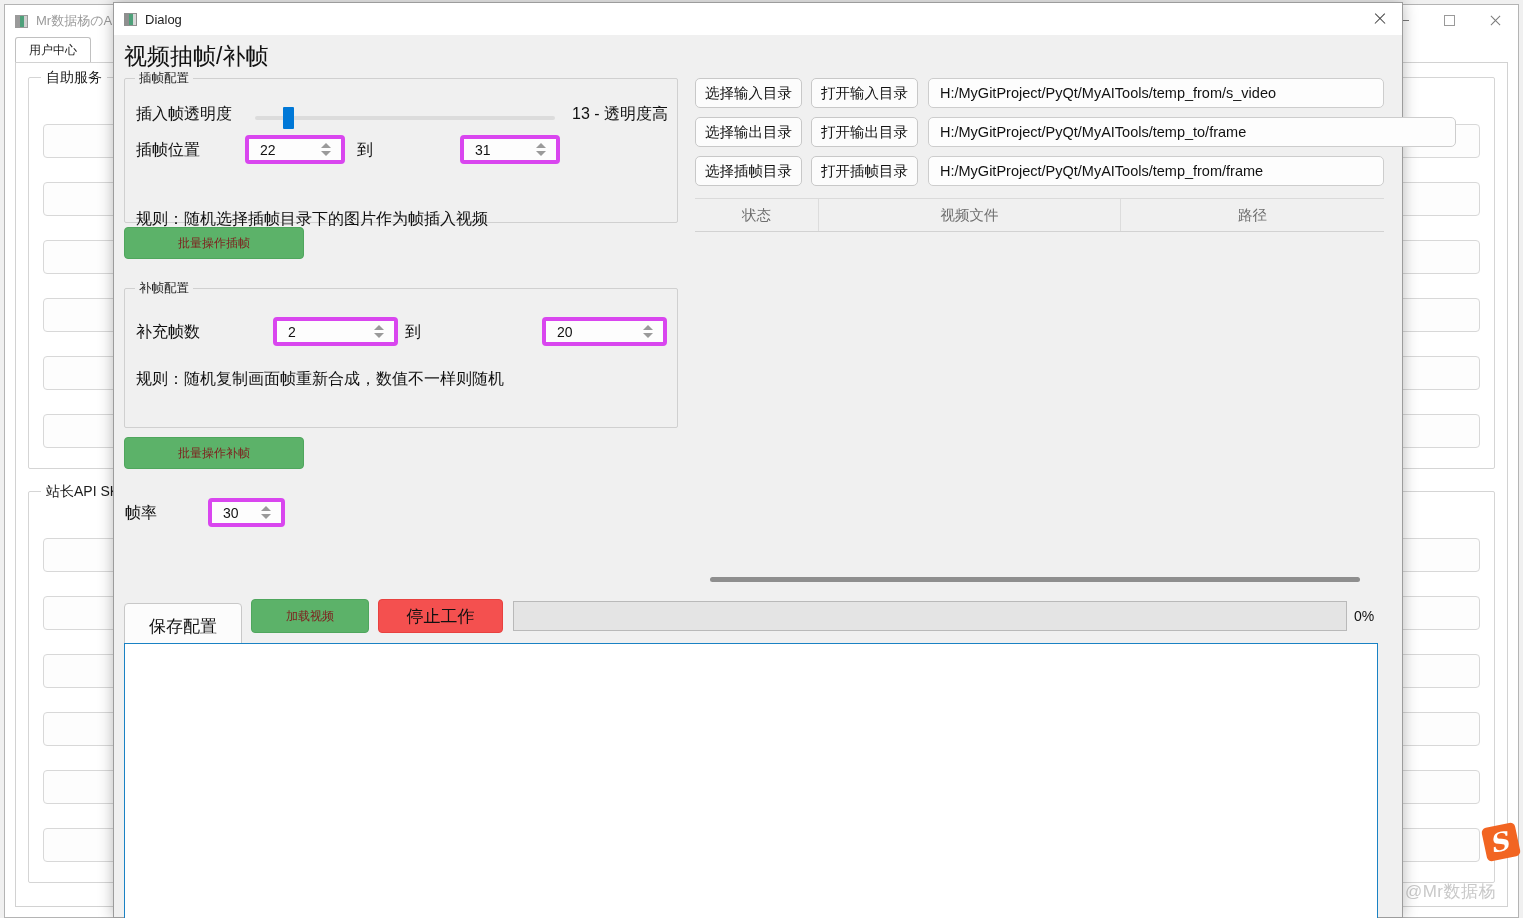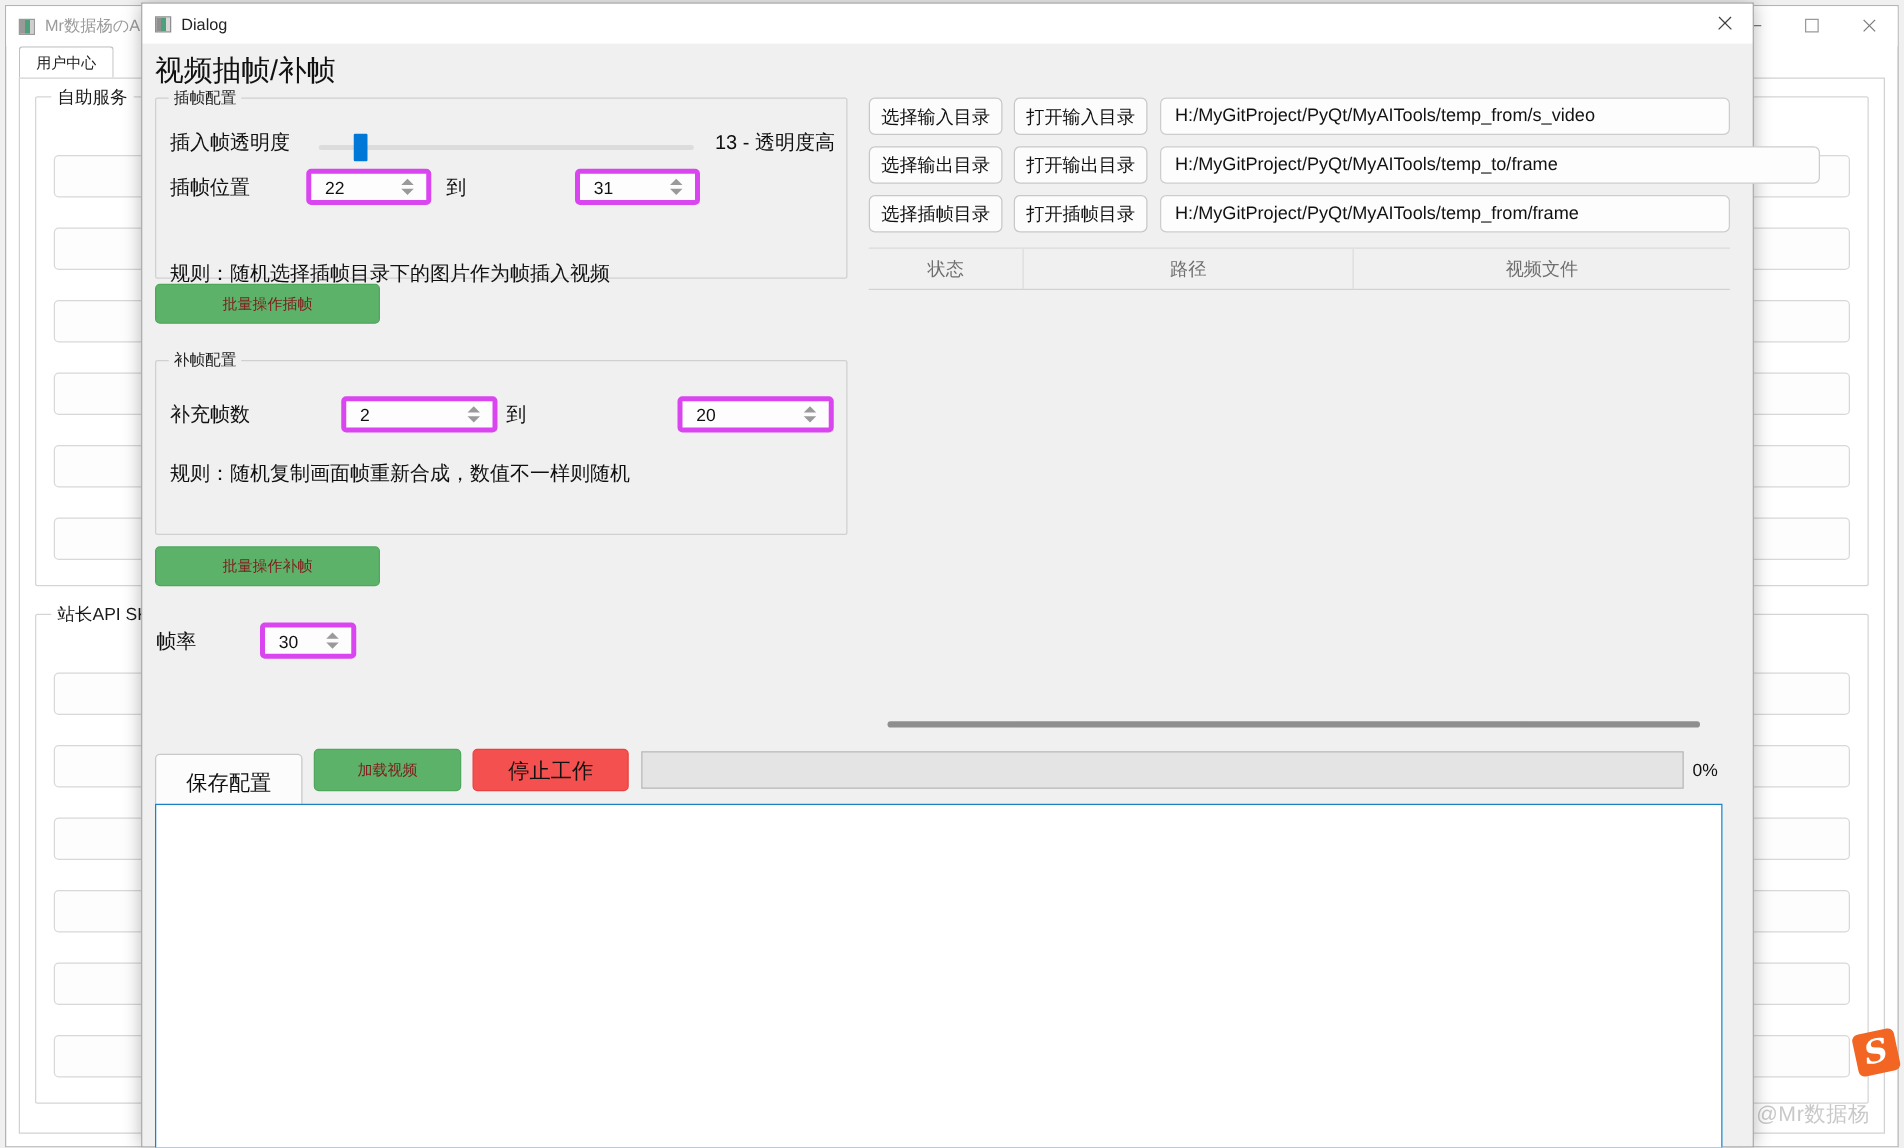--- a/index.html
+++ b/index.html
@@ -345,20 +345,20 @@
     <div class="btn btn-sm" style="left:581px;top:82px;width:107px;height:30px;">选择输出目录</div>
     <div class="btn btn-sm" style="left:697px;top:82px;width:107px;height:30px;">打开输出目录</div>
     <div class="pathfield" style="left:814px;top:82px;width:528px;">H:/MyGitProject/PyQt/MyAITools/temp_to/frame</div>
 
     <div class="btn btn-sm" style="left:581px;top:121px;width:107px;height:30px;">选择插帧目录</div>
     <div class="btn btn-sm" style="left:697px;top:121px;width:107px;height:30px;">打开插帧目录</div>
     <div class="pathfield" style="left:814px;top:121px;width:456px;">H:/MyGitProject/PyQt/MyAITools/temp_from/frame</div>
 
     <div id="tbl-head" style="left:581px;top:163px;width:689px;height:32px;">
       <div class="th" style="width:123px;">状态</div>
+      <div class="th" style="width:302px;">视频文件</div>
       <div class="th" style="flex:1;">路径</div>
-      <div class="th" style="width:302px;">视频文件</div>
     </div>
 
     <div id="tbl-scroll" style="left:596px;top:542px;width:650px;"></div>
 
   </div>
 </div>
 
 </body></html>

